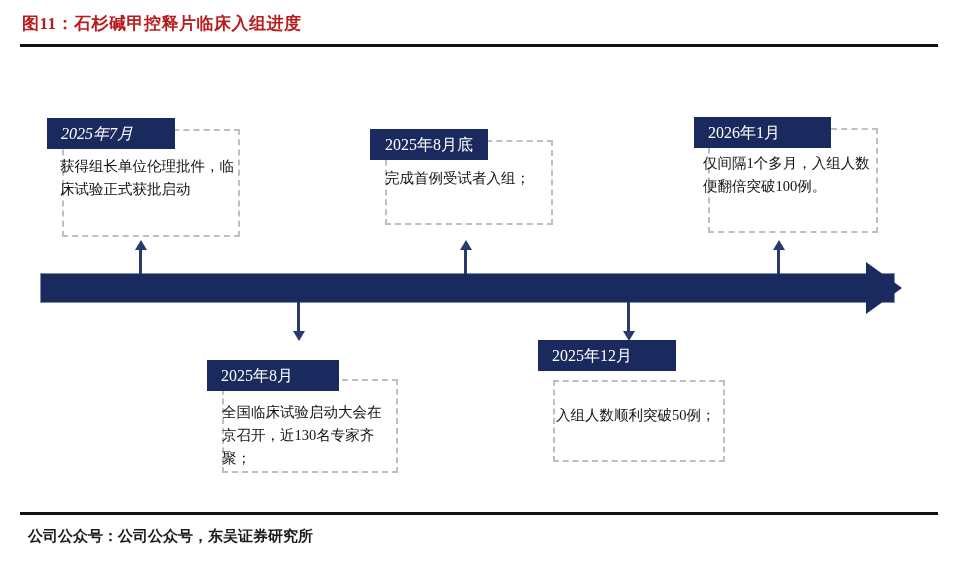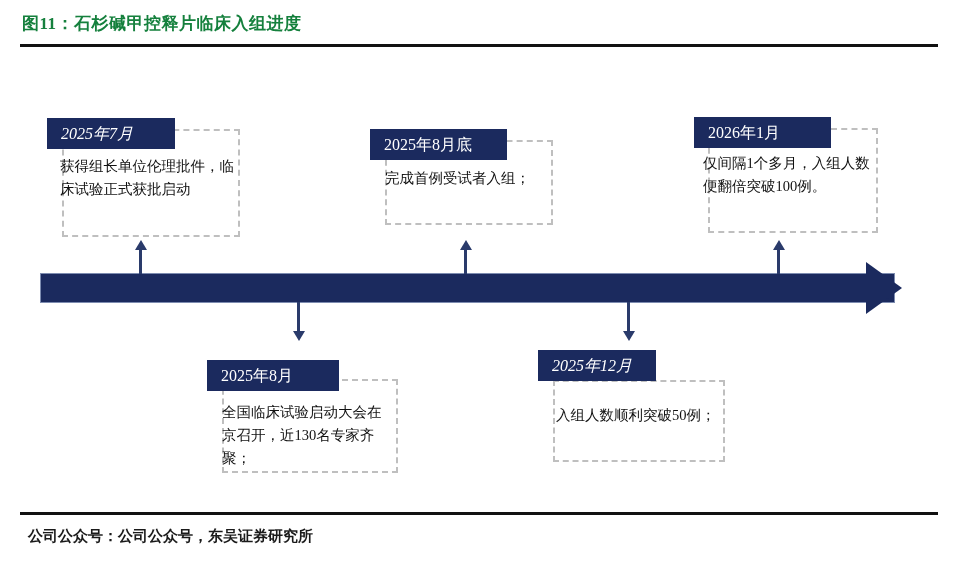--- a/index.html
+++ b/index.html
@@ -17,21 +17,21 @@
   }
 
   
   #figure-title {
     position: absolute;
     left: 22px;
     top: 12px;
     font-size: 17px;
     font-weight: bold;
     letter-spacing: 0.5px;
-    color: #15803d;
+    color: #b91c1c;
     white-space: nowrap;
   }
   #title-rule {
     position: absolute;
     left: 20px;
     top: 44px;
     width: 918px;
     height: 3px;
     background: #111111;
   }
@@ -152,36 +152,36 @@
 <div class="connector-head up" style="left:773px; top:240px;"></div>
 
 <div class="event-card">
   <div class="card-dashed" style="left:62px; top:129px; width:178px; height:108px;"></div>
   <div class="card-header" style="left:47px; top:118px; width:128px;font-style:italic;">2025年7月</div>
   <div class="card-body" style="left:60px; top:155px; width:175px;">获得组长单位伦理批件，临床试验正式获批启动</div>
 </div>
 
 <div class="event-card">
   <div class="card-dashed" style="left:385px; top:140px; width:168px; height:85px;"></div>
-  <div class="card-header" style="left:370px; top:129px; width:137px;">2025年8月底</div>
+  <div class="card-header" style="left:370px; top:129px; width:118px;text-align:center;">2025年8月底</div>
   <div class="card-body" style="left:385px; top:167px; width:160px;">完成首例受试者入组；</div>
 </div>
 
 <div class="event-card">
   <div class="card-dashed" style="left:708px; top:128px; width:170px; height:105px;"></div>
   <div class="card-header" style="left:694px; top:117px; width:137px;">2026年1月</div>
   <div class="card-body" style="left:703px; top:152px; width:172px;">仅间隔1个多月，入组人数便翻倍突破100例。</div>
 </div>
 
 <div class="event-card">
   <div class="card-dashed" style="left:222px; top:379px; width:176px; height:94px;"></div>
   <div class="card-header" style="left:207px; top:360px; width:132px;">2025年8月</div>
   <div class="card-body" style="left:222px; top:401px; width:172px;">全国临床试验启动大会在京召开，近130名专家齐聚；</div>
 </div>
 
 <div class="event-card">
   <div class="card-dashed" style="left:553px; top:380px; width:172px; height:82px;"></div>
-  <div class="card-header" style="left:538px; top:350px; width:118px;font-style:italic;">2025年12月</div>
+  <div class="card-header" style="left:538px; top:340px; width:138px;">2025年12月</div>
   <div class="card-body" style="left:556px; top:404px; width:165px;">入组人数顺利突破50例；</div>
 </div>
 
 <div id="footer-rule"></div>
 <div id="figure-source">公司公众号：公司公众号，东吴证券研究所</div>
 
 </body></html>

